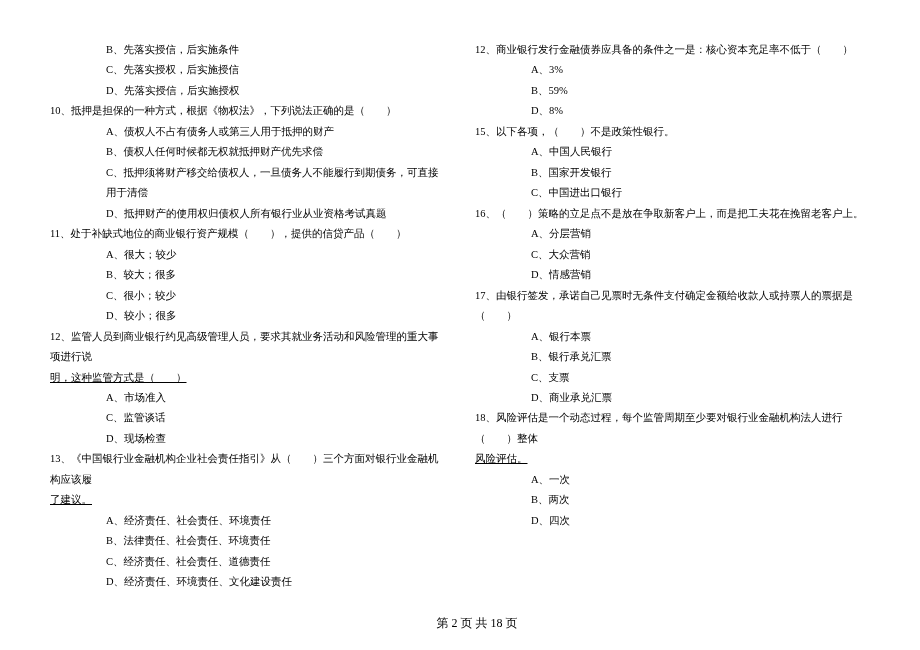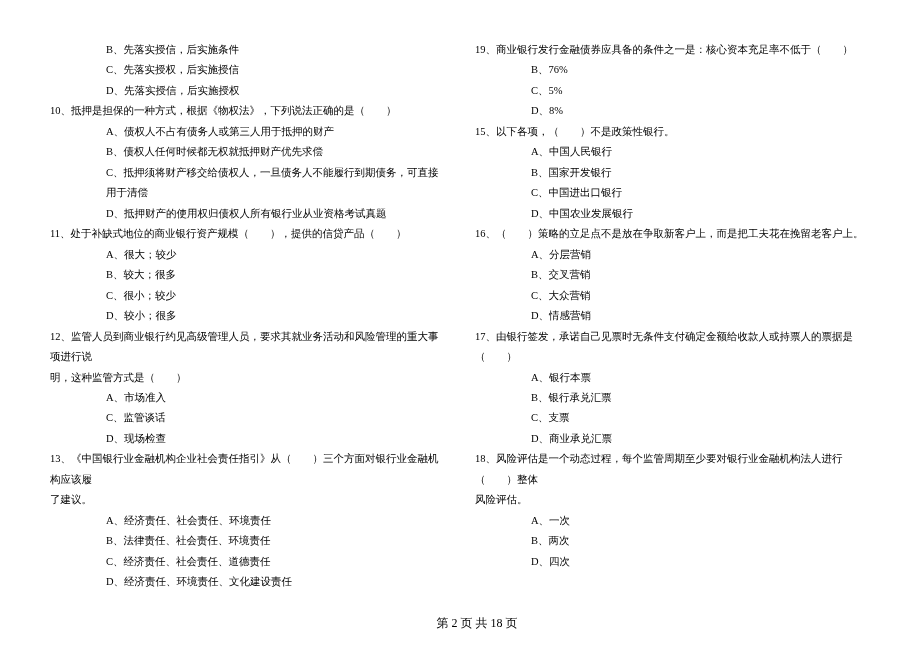--- a/index.html
+++ b/index.html
@@ -32,20 +32,21 @@
     line-height: 1.95;
   }
   .opt {
     padding-left: 56px;
   }
   .q, .q-cont {
     padding-left: 0;
   }
   .q-cont {
     padding-left: 0;
+    text-decoration: underline;
   }
   .footer {
     position: absolute;
     bottom: 18px;
     left: 17px;
     width: 100%;
     text-align: center;
     font-size: 12px;
     color: #000;
   }
@@ -81,34 +82,32 @@
 
       <div class="q">13、《中国银行业金融机构企业社会责任指引》从（　　）三个方面对银行业金融机构应该履</div>
       <div class="q-cont">了建议。</div>
       <div class="opt">A、经济责任、社会责任、环境责任</div>
       <div class="opt">B、法律责任、社会责任、环境责任</div>
       <div class="opt">C、经济责任、社会责任、道德责任</div>
       <div class="opt">D、经济责任、环境责任、文化建设责任</div>
     </div>
 
     <div class="col">
-      <div class="q">19、商业银行发行金融债券应具备的条件之一是：核心资本充足率不低于（　　）</div>
-      <div class="opt">B、76%</div>
-      <div class="opt">C、5%</div>
+      <div class="q">12、商业银行发行金融债券应具备的条件之一是：核心资本充足率不低于（　　）</div>
+      <div class="opt">A、3%</div>
+      <div class="opt">B、59%</div>
       <div class="opt">D、8%</div>
 
       <div class="q">15、以下各项，（　　）不是政策性银行。</div>
       <div class="opt">A、中国人民银行</div>
       <div class="opt">B、国家开发银行</div>
       <div class="opt">C、中国进出口银行</div>
-      <div class="opt">D、中国农业发展银行</div>
 
       <div class="q">16、（　　）策略的立足点不是放在争取新客户上，而是把工夫花在挽留老客户上。</div>
       <div class="opt">A、分层营销</div>
-      <div class="opt">B、交叉营销</div>
       <div class="opt">C、大众营销</div>
       <div class="opt">D、情感营销</div>
 
       <div class="q">17、由银行签发，承诺自己见票时无条件支付确定金额给收款人或持票人的票据是（　　）</div>
       <div class="opt">A、银行本票</div>
       <div class="opt">B、银行承兑汇票</div>
       <div class="opt">C、支票</div>
       <div class="opt">D、商业承兑汇票</div>
 
       <div class="q">18、风险评估是一个动态过程，每个监管周期至少要对银行业金融机构法人进行（　　）整体</div>

